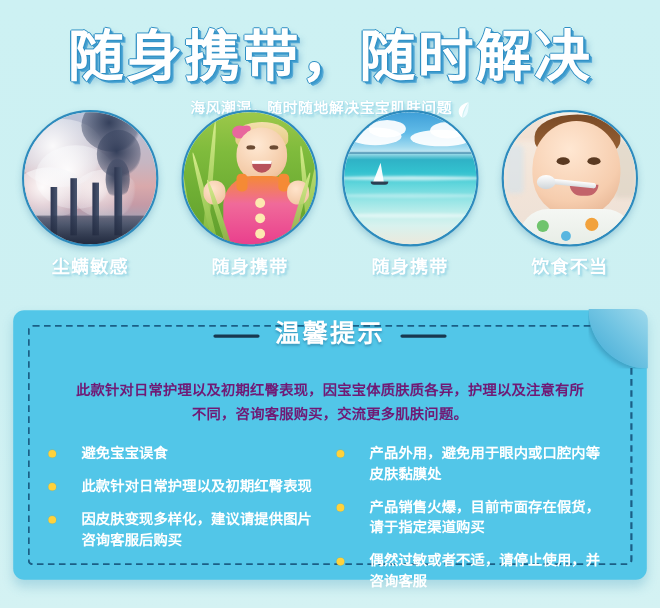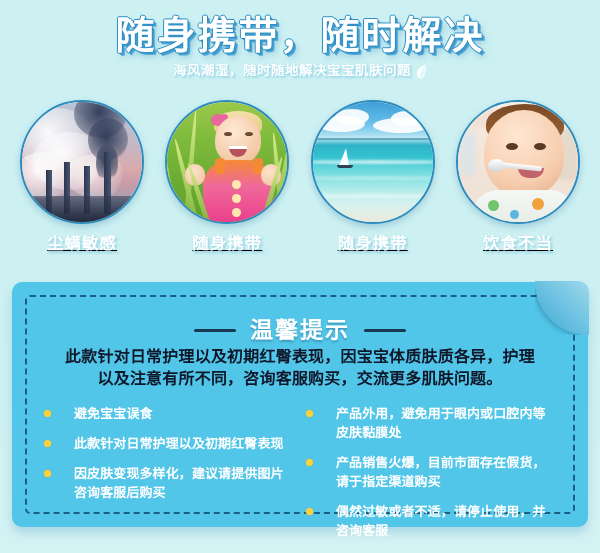--- a/index.html
+++ b/index.html
@@ -26,23 +26,23 @@
 
   
   .header {
     position: absolute;
     top: 0; left: 0;
     width: 600px;
     height: 96px;
     text-align: center;
   }
   .main-title {
-    margin: 0;
+    margin: 16px;
     padding-top: 14px;
-    font-size: 39px;
+    font-size: 51px;
     line-height: 44px;
     font-weight: bold;
     letter-spacing: 2px;
     color: #ffffff;
     text-shadow:
       1px 0 0 #2f8fc4,
       -1px 0 0 #2f8fc4,
       0 1px 0 #2f8fc4,
       0 -1px 0 #2f8fc4,
       2px 2px 0 #3d9bcd,
@@ -80,21 +80,20 @@
   
   .circle-row {
     position: absolute;
     top: 100px; left: 0;
     width: 600px;
     height: 165px;
     display: flex;
     justify-content: space-between;
     padding: 0 16px;
     box-sizing: border-box;
-    text-decoration: underline;
   }
   .circle-item {
     width: 132px;
     text-align: center;
   }
   .circle {
     width: 124px;
     height: 124px;
     margin: 0 auto;
     border-radius: 50%;
@@ -369,21 +368,22 @@
     position: absolute;
     right: 0; top: 0;
     width: 54px; height: 54px;
     background: linear-gradient(225deg, #9fd9ec 0%, #6fc3e2 45%, #3ca8d4 100%);
     border-radius: 0 10px 0 100%;
     box-shadow: -2px 2px 5px rgba(30,90,125,.35);
   }
 
   .tips-inner {
     position: relative;
-    padding: 34px 26px 0 26px;
+    padding: 9px 26px 0 26px;
+    font-family: Liberation Mono, monospace;
   }
 
   .tips-title-row {
     display: flex;
     align-items: center;
     justify-content: center;
     gap: 14px;
   }
   .tline {
     width: 42px;
@@ -394,26 +394,26 @@
   .tips-title {
     font-size: 23px;
     line-height: 28px;
     font-weight: bold;
     letter-spacing: 2px;
     color: #ffffff;
     text-shadow: 0 2px 2px rgba(30,100,140,.45);
   }
 
   .tips-paragraph {
-    margin: 2px auto 0 auto;
+    margin: 26px auto 0 auto;
     width: 472px;
-    font-size: 16px;
+    font-size: 13px;
     line-height: 22px;
     font-weight: bold;
-    color: #0f172a;
+    color: #701a75;
     text-align: center;
     letter-spacing: .2px;
   }
 
   .tips-columns {
     display: flex;
     margin-top: 14px;
     padding: 0 6px;
     gap: 12px;
   }

